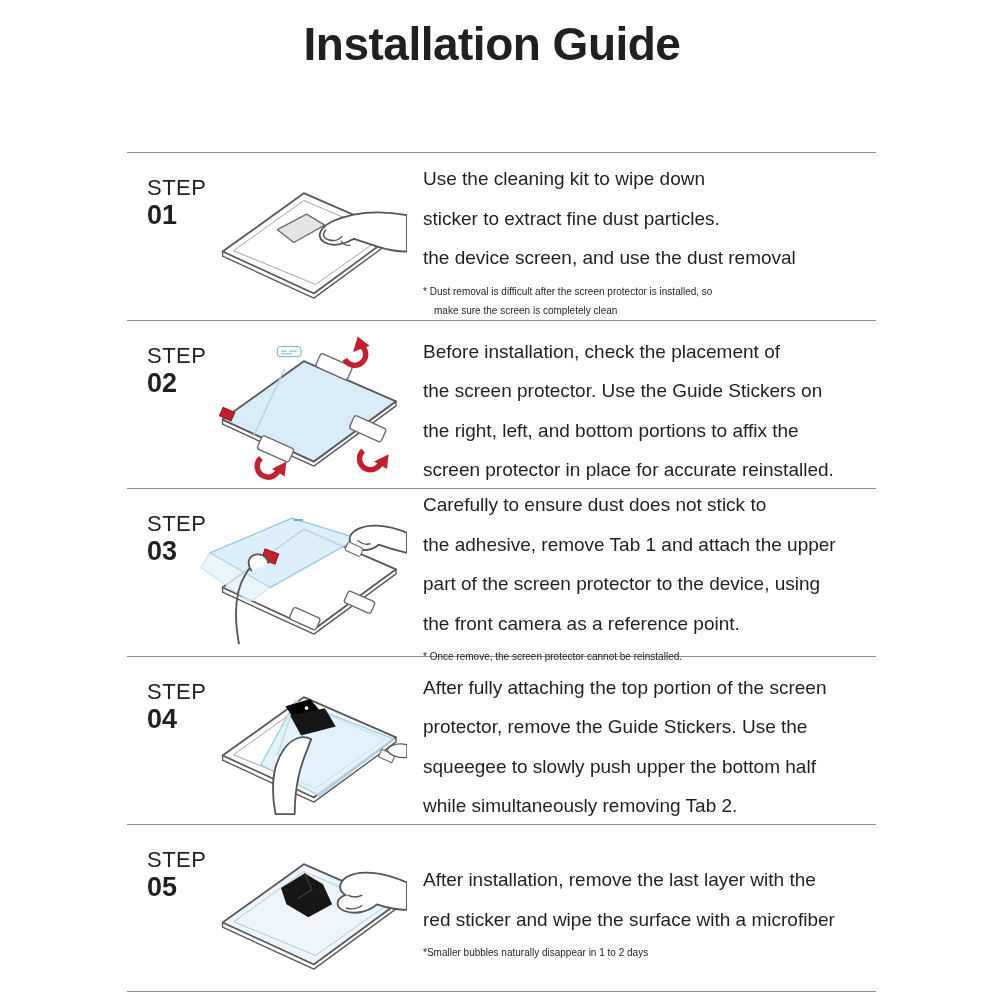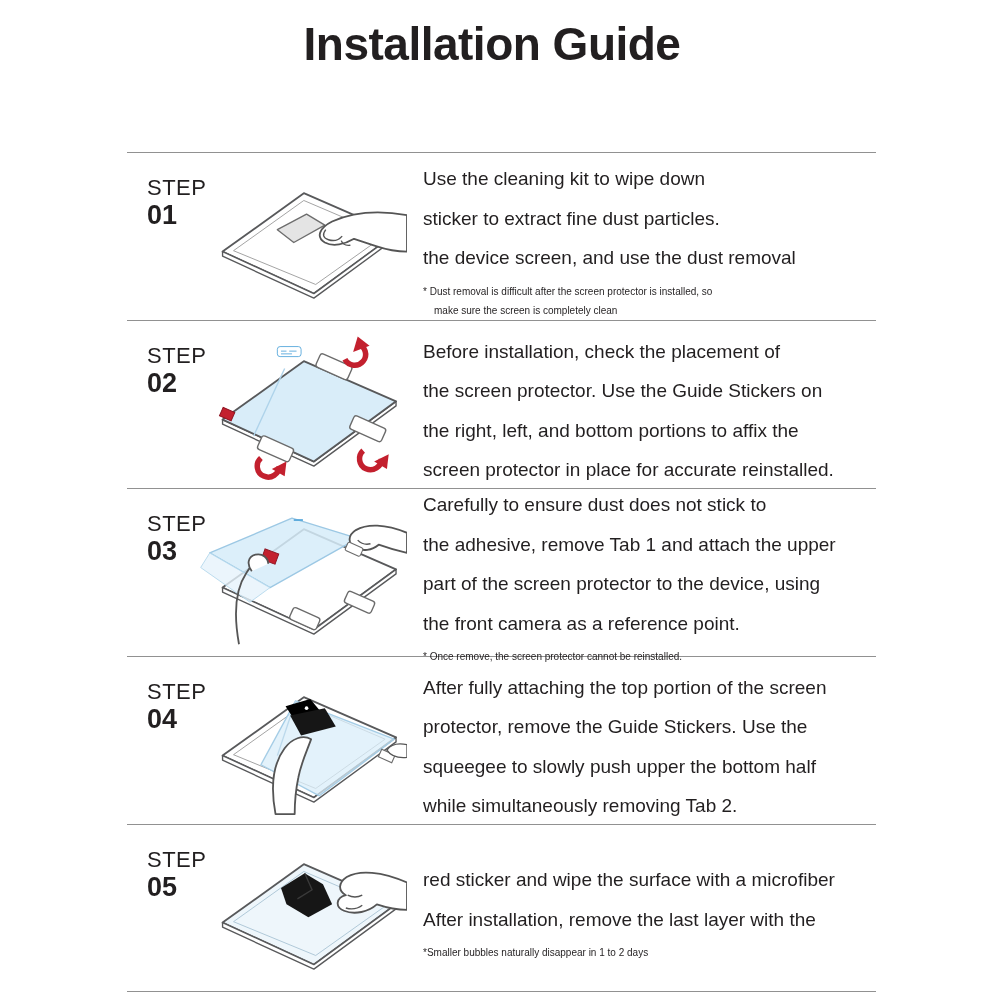--- a/index.html
+++ b/index.html
@@ -232,21 +232,21 @@
           <polygon points="92,58 118,42 138,54 148,76 122,90 98,76" fill="#161616"></polygon>
           <path d="M118,42 L126,60 L110,70" fill="none" stroke="#3a3a3a" stroke-width="1.5"></path>
         </g>
         <g>
           <path d="M230,52 C202,40 178,38 164,46 C155,52 154,61 163,66 C152,69 151,79 161,83 C173,88 188,84 197,76 C209,80 220,82 230,82 Z" fill="#ffffff" stroke="#555555" stroke-width="2" stroke-linejoin="round"></path>
           <path d="M165,66 q8,4 16,0 M163,80 q10,3 18,-3" fill="none" stroke="#555555" stroke-width="1.5"></path>
         </g>
       </svg>
     </div>
     <div class="step-text">
+      <div class="line">After installation, remove the last layer with the</div>
       <div class="line">red sticker and wipe the surface with a microfiber</div>
-      <div class="line">After installation, remove the last layer with the</div>
       <div class="note">
         <div class="note-line">*Smaller bubbles naturally disappear in 1 to 2 days</div>
       </div>
     </div>
   </div>
 
 </div>
 
 </body></html>

